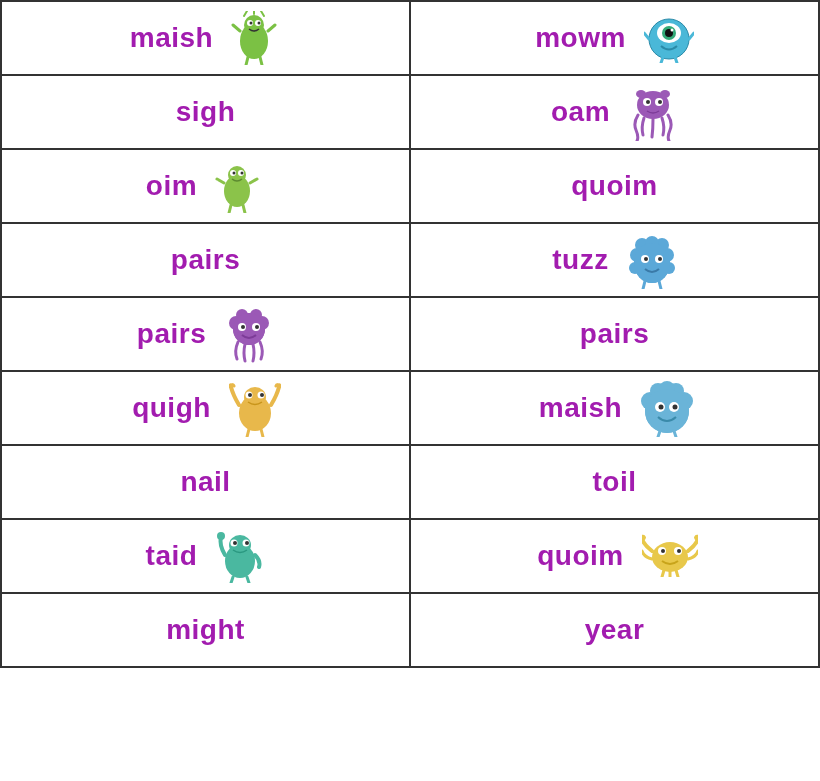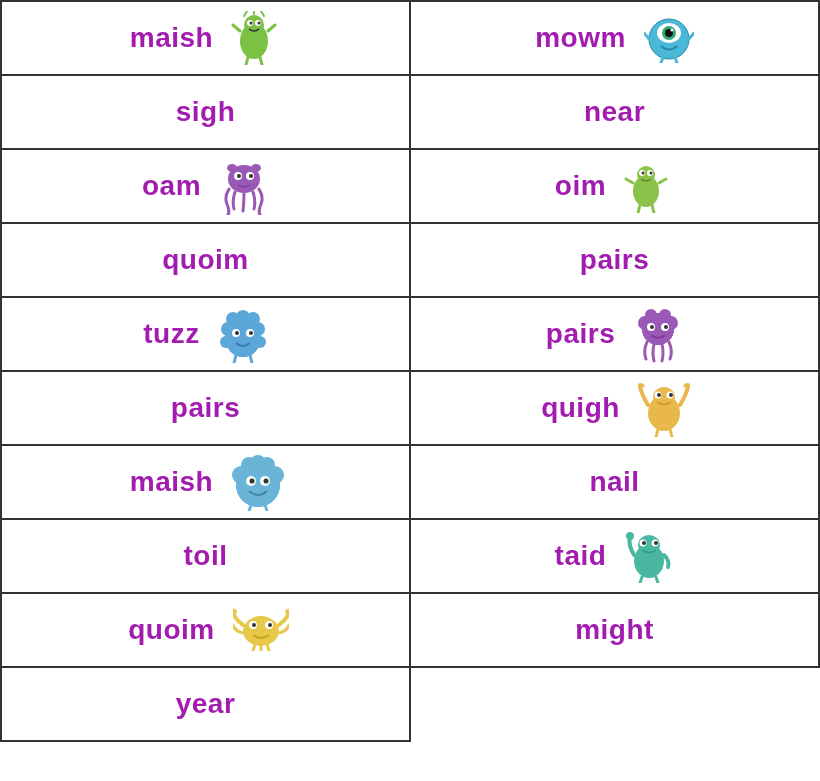--- a/index.html
+++ b/index.html
@@ -89,25 +89,20 @@
     <line x1="5" y1="28" x2="0" y2="22" stroke="#4ab8d8" stroke-width="3" stroke-linecap="round"></line>
     <line x1="45" y1="28" x2="50" y2="22" stroke="#4ab8d8" stroke-width="3" stroke-linecap="round"></line>
     <line x1="19" y1="46" x2="17" y2="52" stroke="#4ab8d8" stroke-width="3" stroke-linecap="round"></line>
     <line x1="31" y1="46" x2="33" y2="52" stroke="#4ab8d8" stroke-width="3" stroke-linecap="round"></line>
   </svg></div>
       </div>
     </div>
     <div class="cell">
       <div class="cell-inner">
         <span class="cell-label">sigh</span>
-      </div>
-    </div>
-    <div class="cell">
-      <div class="cell-inner">
-        <span class="cell-label">near</span>
       </div>
     </div>
     <div class="cell">
       <div class="cell-inner">
         <span class="cell-label">oam</span>
         <div class="mon"><svg width="50" height="56" viewBox="0 0 50 56" xmlns="http://www.w3.org/2000/svg">
 
     <ellipse cx="25" cy="20" rx="16" ry="14" fill="#9b59b6"></ellipse>
     <circle cx="19" cy="17" r="4" fill="white"></circle>
     <circle cx="31" cy="17" r="4" fill="white"></circle>

